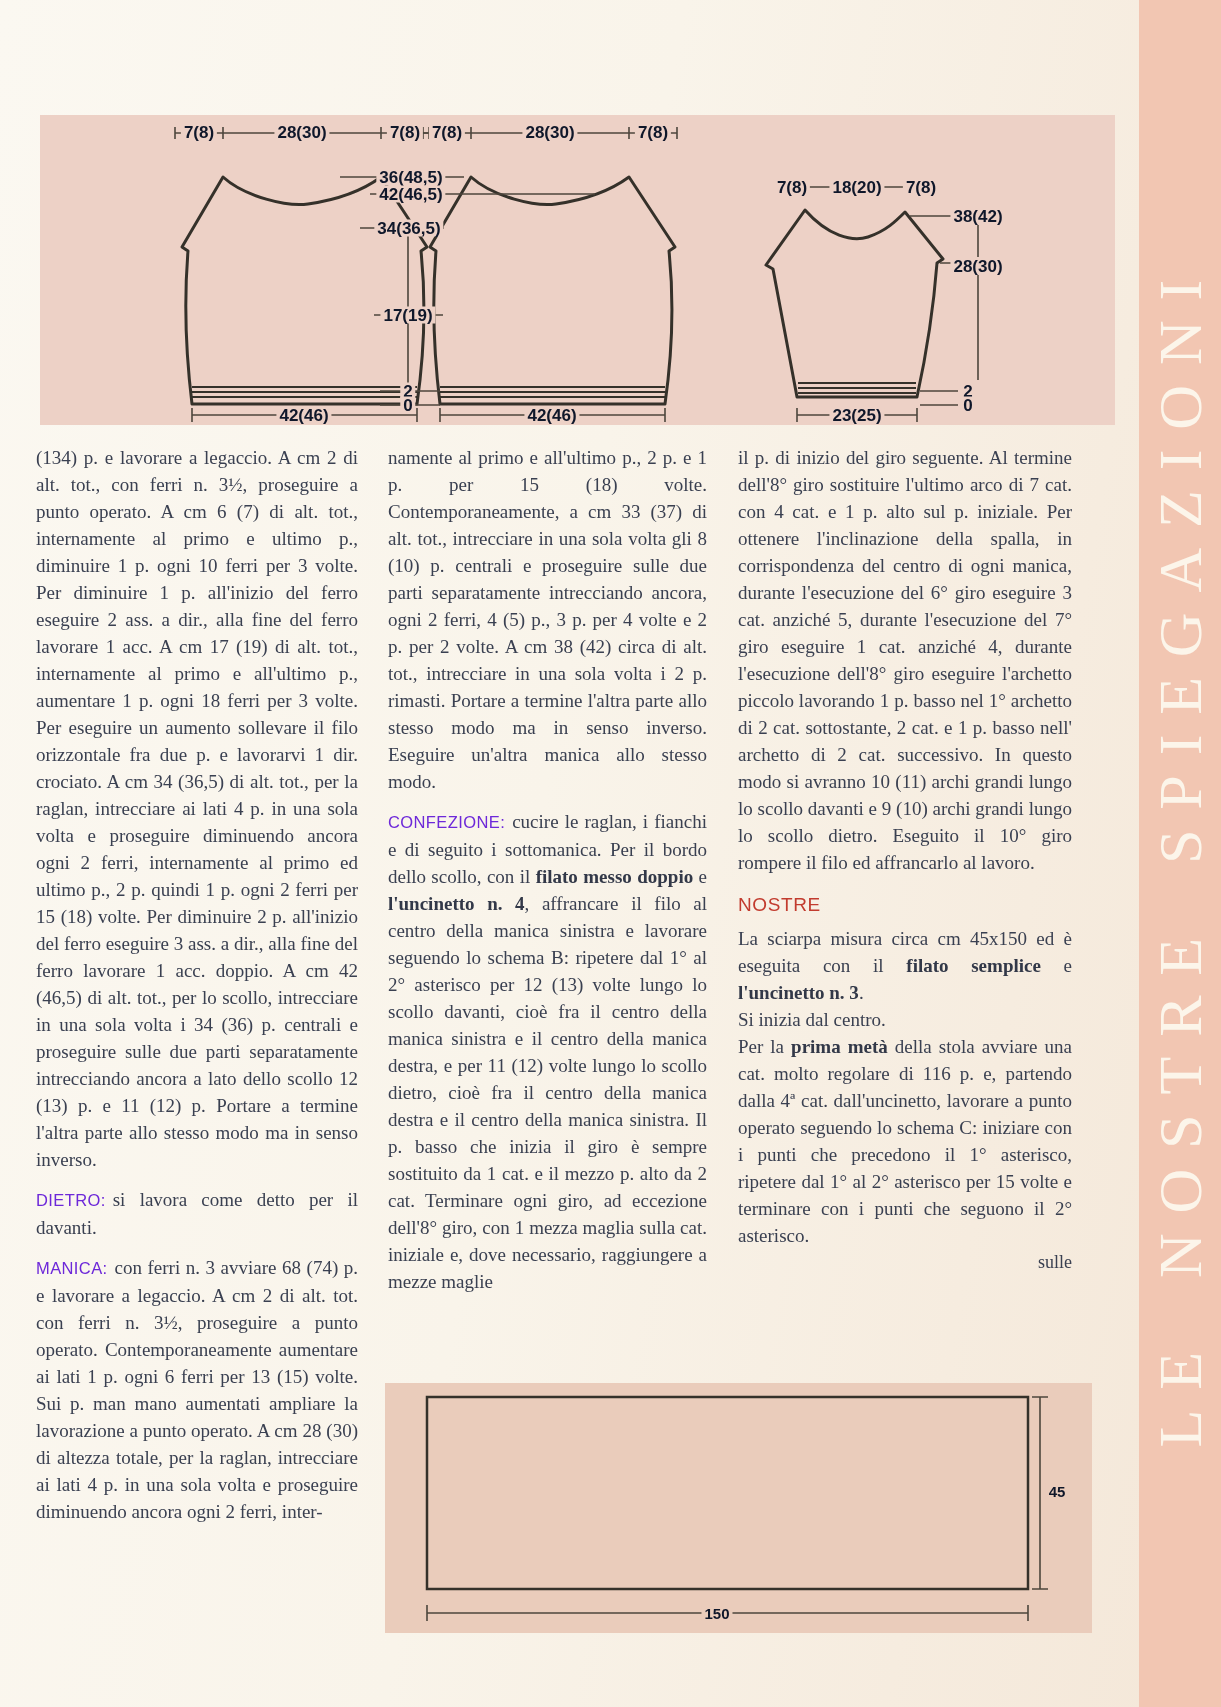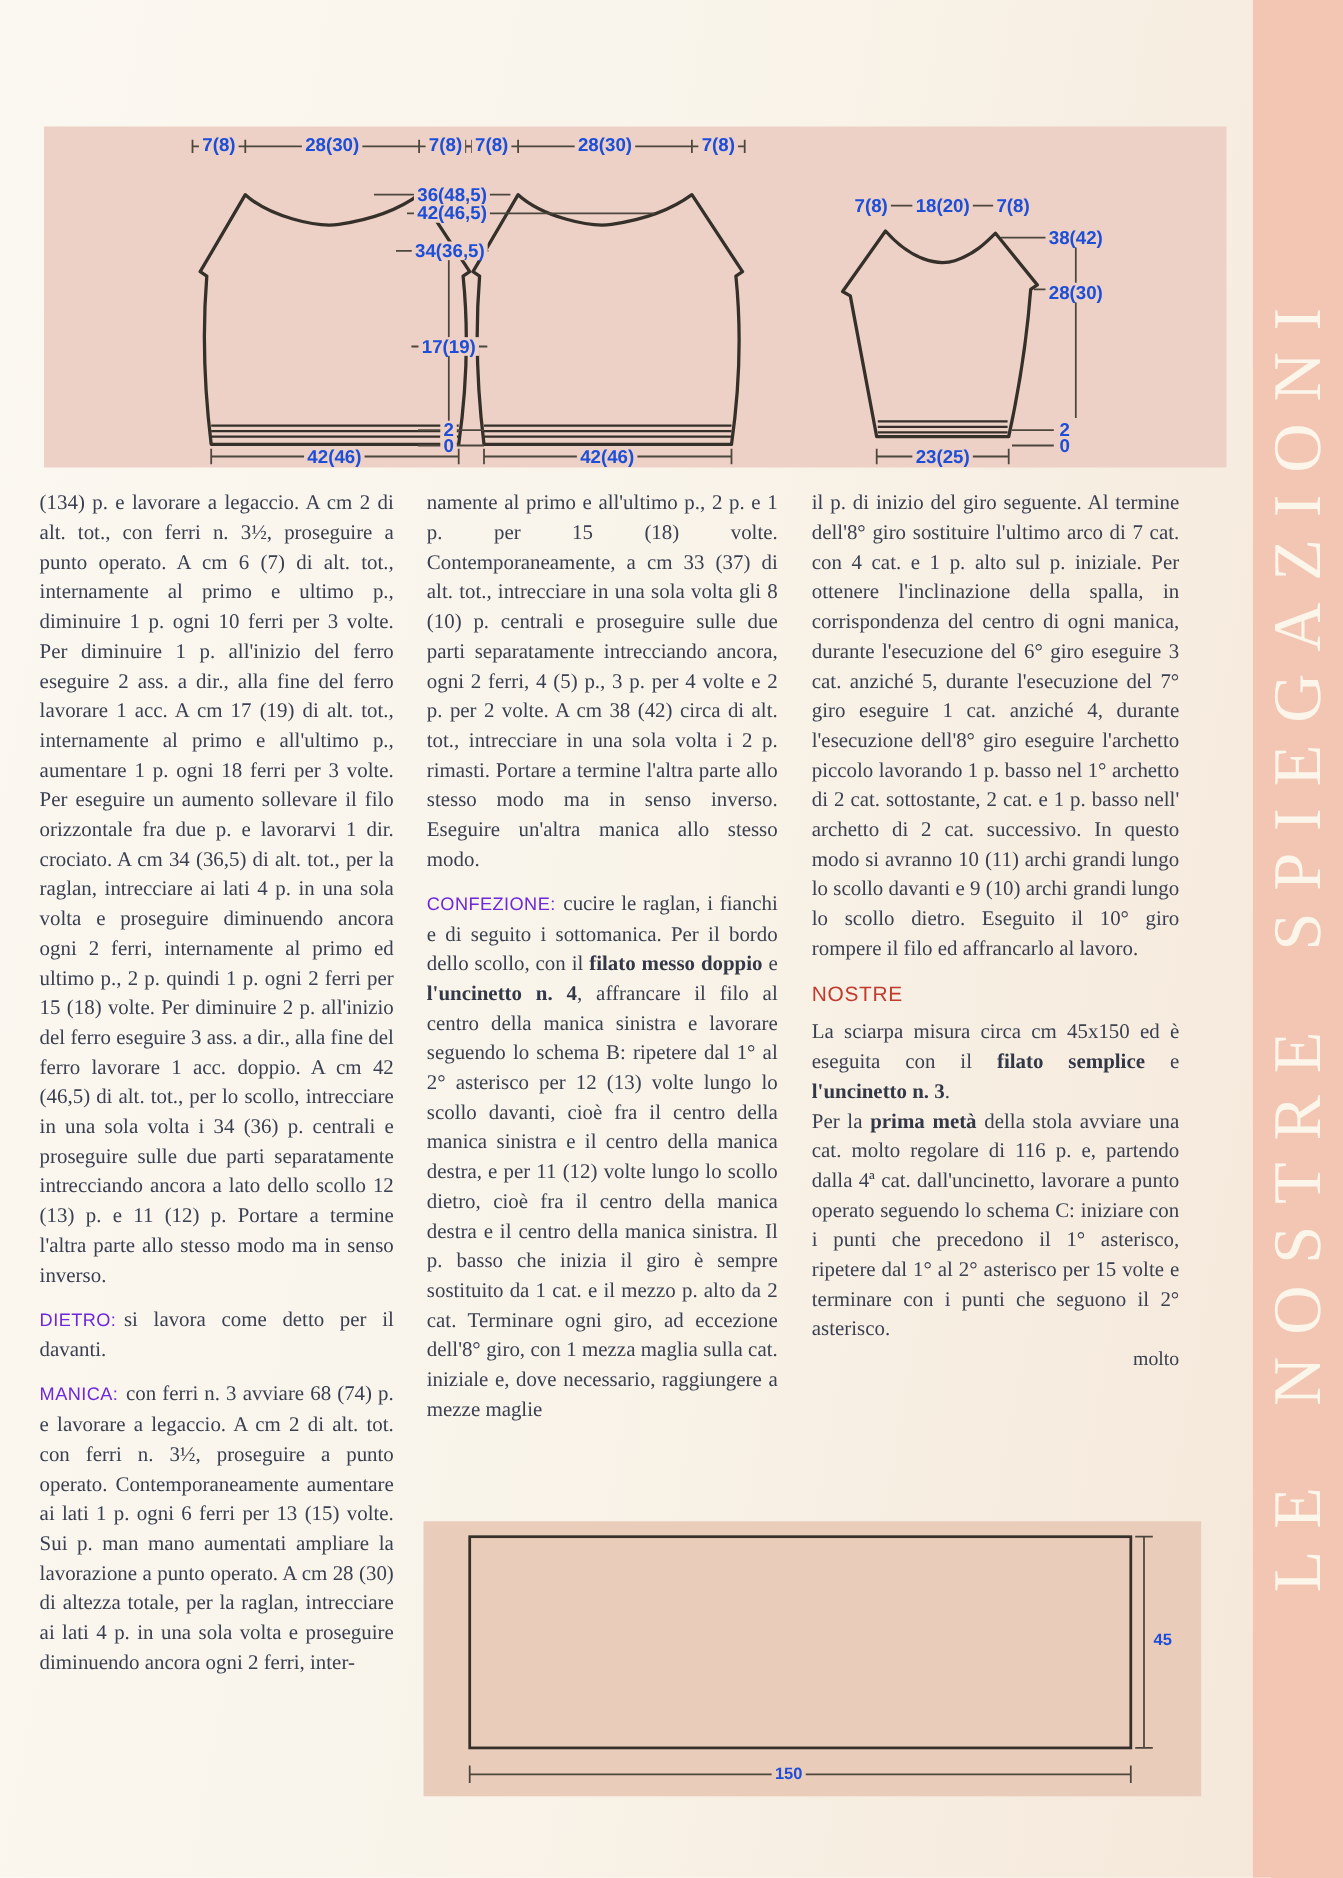--- a/index.html
+++ b/index.html
@@ -21,21 +21,21 @@
     color:#fcf5ea;white-space:nowrap;line-height:82px;
   }
   
   .panel{position:absolute;background:#edd1c6;}
   .panel-top{left:40px;top:115px;width:1075px;height:310px;}
   .panel-bottom{left:385px;top:1383px;width:707px;height:250px;background:#eaccbb;}
   .panel svg{position:absolute;left:0;top:0;}
   .lbl{
     position:absolute;transform:translate(-50%,-50%);
     font-family:"Liberation Sans",sans-serif;font-weight:bold;font-size:17px;
-    color:#1d4ed8;background:#edd1c6;padding:0 3px;white-space:nowrap;line-height:1;
+    color:#0f172a;background:#edd1c6;padding:0 3px;white-space:nowrap;line-height:1;
   }
   .panel-bottom .lbl{background:#eaccbb;font-size:15px;}
   
   .col{position:absolute;top:444px;color:#3a4051;font-size:19px;line-height:27px;text-align:justify;}
   #col1{left:36px;width:322px;}
   #col2{left:388px;width:319px;}
   #col3{left:738px;width:334px;}
   .col p{margin:0;}
   .col p.sect{margin-top:13px;}
   .plabel{
@@ -128,22 +128,23 @@
     <p class="para sect"><span class="plabel">MANICA:</span>con ferri n. 3 avviare 68 (74) p. e lavorare a legaccio. A cm 2 di alt. tot. con ferri n. 3½, proseguire a punto operato. Contemporaneamente aumentare ai lati 1 p. ogni 6 ferri per 13 (15) volte. Sui p. man mano aumentati ampliare la lavorazione a punto operato. A cm 28 (30) di altezza totale, per la raglan, intrecciare ai lati 4 p. in una sola volta e proseguire diminuendo ancora ogni 2 ferri, inter-</p>
   </div>
 <div class="col" id="col2">
     <p class="para">namente al primo e all'ultimo p., 2 p. e 1 p. per 15 (18) volte. Contemporaneamente, a cm 33 (37) di alt. tot., intrecciare in una sola volta gli 8 (10) p. centrali e proseguire sulle due parti separatamente intrecciando ancora, ogni 2 ferri, 4 (5) p., 3 p. per 4 volte e 2 p. per 2 volte. A cm 38 (42) circa di alt. tot., intrecciare in una sola volta i 2 p. rimasti. Portare a termine l'altra parte allo stesso modo ma in senso inverso. Eseguire un'altra manica allo stesso modo.</p>
     <p class="para sect"><span class="plabel">CONFEZIONE:</span>cucire le raglan, i fianchi e di seguito i sottomanica. Per il bordo dello scollo, con il <strong>filato messo doppio</strong> e <strong>l'uncinetto n. 4</strong>, affrancare il filo al centro della manica sinistra e lavorare seguendo lo schema B: ripetere dal 1° al 2° asterisco per 12 (13) volte lungo lo scollo davanti, cioè fra il centro della manica sinistra e il centro della manica destra, e per 11 (12) volte lungo lo scollo dietro, cioè fra il centro della manica destra e il centro della manica sinistra. Il p. basso che inizia il giro è sempre sostituito da 1 cat. e il mezzo p. alto da 2 cat. Terminare ogni giro, ad eccezione dell'8° giro, con 1 mezza maglia sulla cat. iniziale e, dove necessario, raggiungere a mezze maglie</p>
   </div>
 <div class="col" id="col3">
     <p class="para">il p. di inizio del giro seguente. Al termine dell'8° giro sostituire l'ultimo arco di 7 cat. con 4 cat. e 1 p. alto sul p. iniziale. Per ottenere l'inclinazione della spalla, in corrispondenza del centro di ogni manica, durante l'esecuzione del 6° giro eseguire 3 cat. anziché 5, durante l'esecuzione del 7° giro eseguire 1 cat. anziché 4, durante l'esecuzione dell'8° giro eseguire l'archetto piccolo lavorando 1 p. basso nel 1° archetto di 2 cat. sottostante, 2 cat. e 1 p. basso nell' archetto di 2 cat. successivo. In questo modo si avranno 10 (11) archi grandi lungo lo scollo davanti e 9 (10) archi grandi lungo lo scollo dietro. Eseguito il 10° giro rompere il filo ed affrancarlo al lavoro.</p>
     <div class="stola-heading">NOSTRE</div>
     <p class="para">La sciarpa misura circa cm 45x150 ed è eseguita con il <strong>filato semplice</strong> e <strong>l'uncinetto n. 3</strong>.</p>
+    <p class="para">Si inizia dal centro.</p>
     <p class="para">Per la <strong>prima metà</strong> della stola avviare una cat. molto regolare di 116 p. e, partendo dalla 4ª cat. dall'uncinetto, lavorare a punto operato seguendo lo schema C: iniziare con i punti che precedono il 1° asterisco, ripetere dal 1° al 2° asterisco per 15 volte e terminare con i punti che seguono il 2° asterisco.</p>
-    <div class="segue">molto</div>
+    <div class="segue">sulle</div>
   </div>
 
 <div class="panel panel-bottom">
   <svg width="707" height="250" viewBox="0 0 707 250">
     <rect x="42" y="14" width="601" height="192" fill="none" stroke="#35312a" stroke-width="2.5"></rect>
     <g stroke="#4d463c" stroke-width="1.6" fill="none">
       <path d="M655,14 V206 M647,14 H663 M647,206 H663"></path>
       <path d="M42,230 H643 M42,222 V238 M643,222 V238"></path>
     </g>
   </svg>

